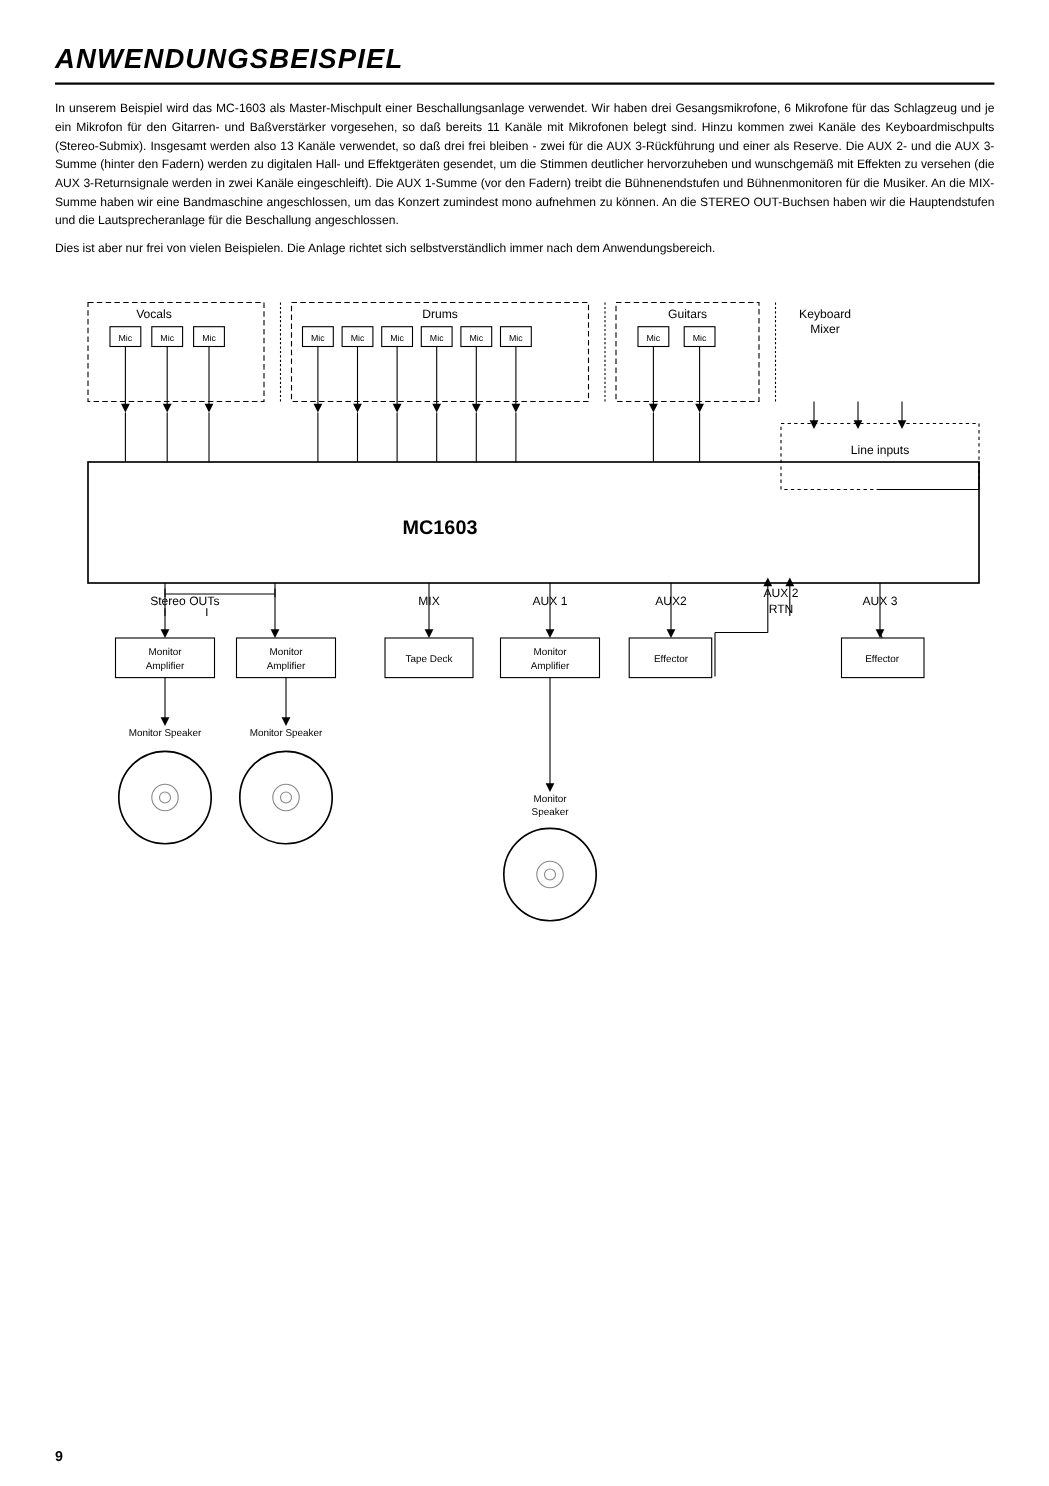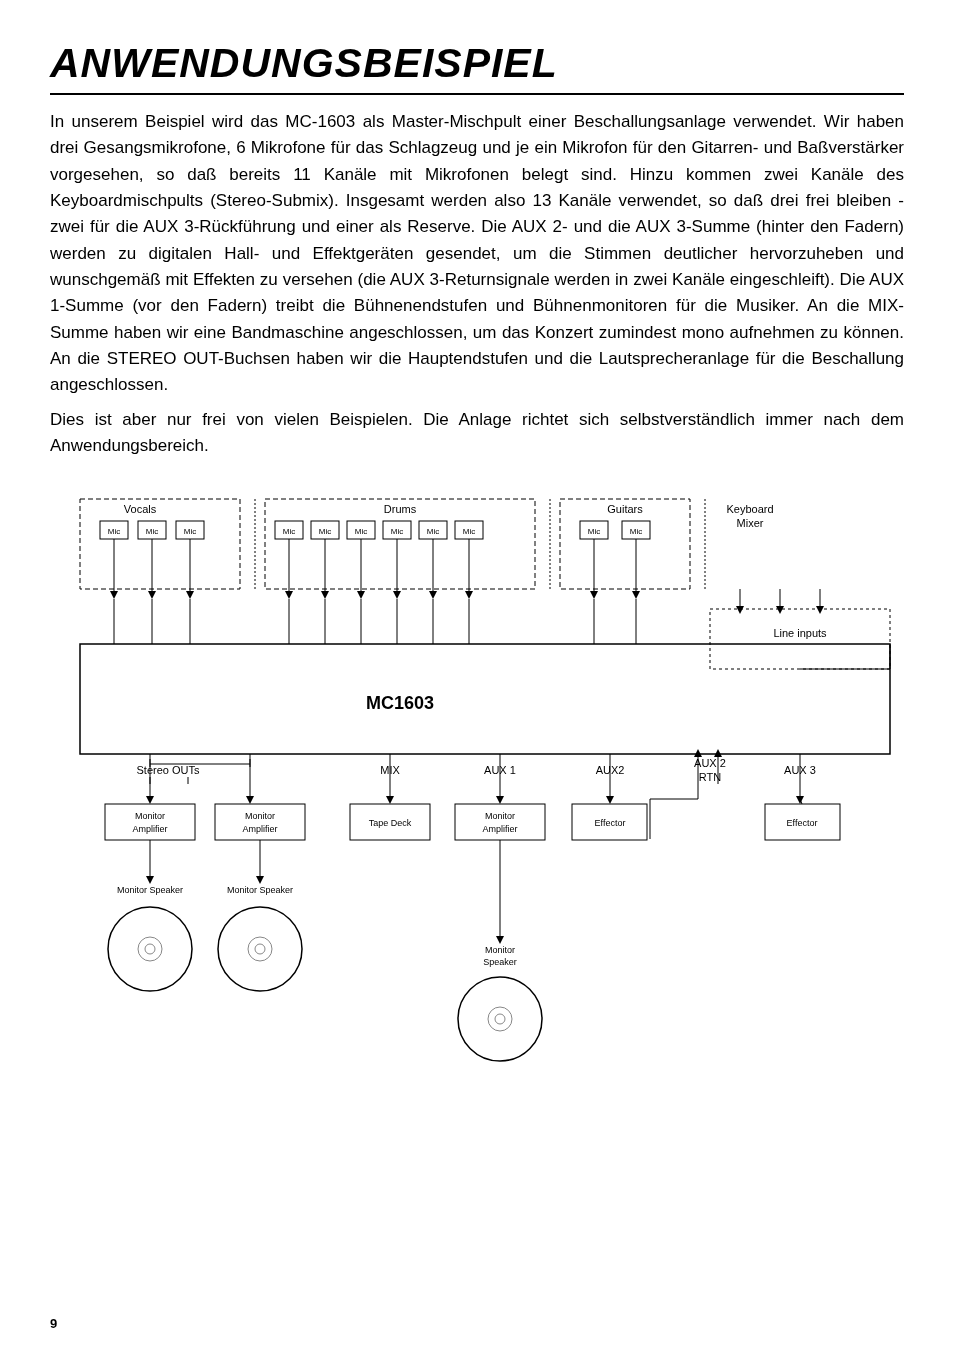--- a/index.html
+++ b/index.html
@@ -8,32 +8,32 @@
       font-family: Arial, Helvetica, sans-serif;
       font-size: 13px;
       color: #000;
       width: 954px;
       min-height: 1351px;
       padding: 40px 50px 40px 50px;
       position: relative;
     }
 
     h1.title {
-      font-size: 41px;
+      font-size: 25px;
       font-weight: 900;
       font-style: italic;
       letter-spacing: 1px;
       border-bottom: 2px solid #000;
       padding-bottom: 6px;
       margin-bottom: 14px;
       font-family: Arial Black, Arial, sans-serif;
     }
 
     .body-text {
-      font-size: 17px;
+      font-size: 11px;
       line-height: 1.55;
       text-align: justify;
       margin-bottom: 8px;
     }
 
     
     .diagram {
       margin-top: 30px;
       position: relative;
       width: 860px;

